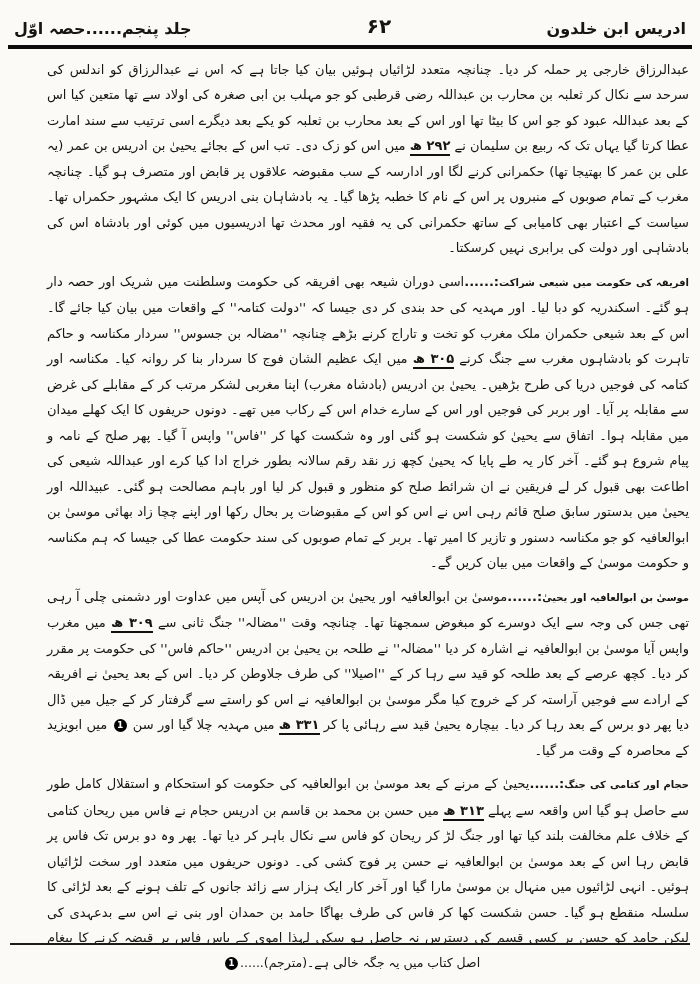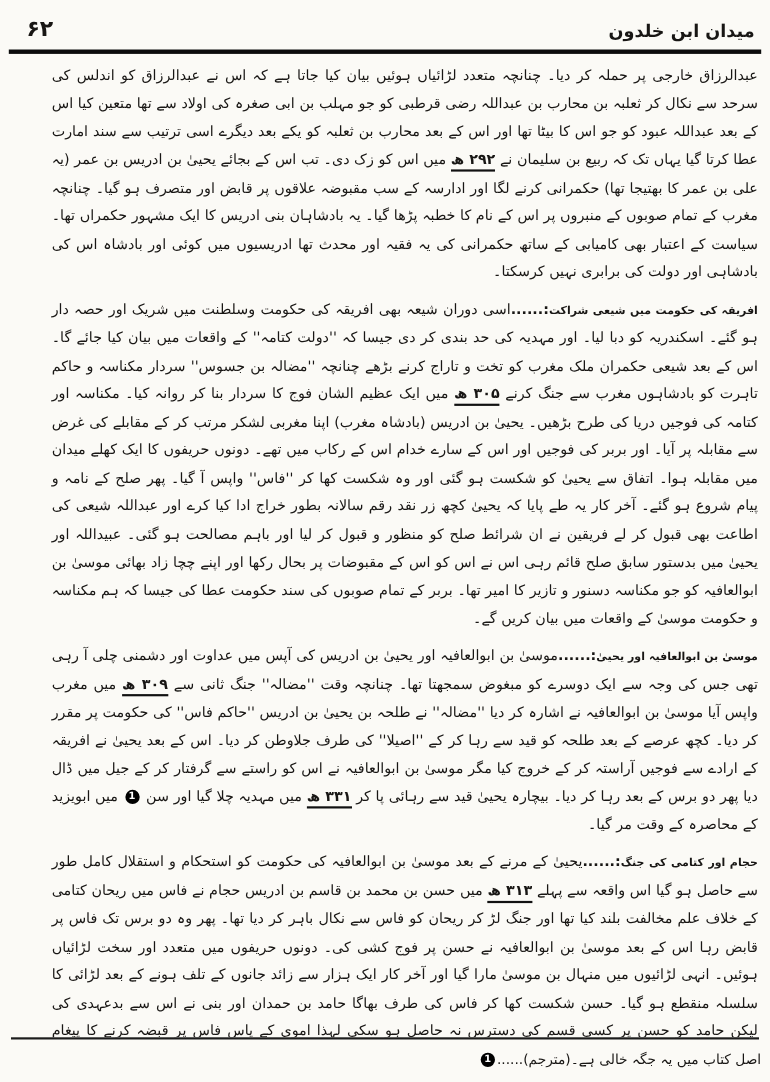--- a/index.html
+++ b/index.html
@@ -50,38 +50,39 @@
     background:#000;color:#fff;
     font-size:9px;font-weight:bold;line-height:1;
     vertical-align:middle;
     margin:0 2px;
   }
   
   footer{margin-top:auto;}
   .fn-rule{height:2px;background:#1c1c1c;margin:0 2px 9px 2px;}
   .fn-line{
     direction:ltr;
-    text-align:right;
+    text-align:left;
     padding-left:215px;
     font-size:12.5px;
     line-height:18px;
     white-space:nowrap;
     padding-bottom:4px;
   }
   .fn-dots{letter-spacing:1px;}
   .fn-text{direction:rtl;unicode-bidi:isolate;}
 </style>
 </head>
 <body>
 
 <div class="page">
 
   <header class="hdr">
-    <span>میدان ابن خلدون</span>
+    <span>ادریس ابن خلدون</span>
     <span class="pgnum">۶۲</span>
+    <span>جلد پنجم......حصہ اوّل</span>
   </header>
 
   <div class="hdr-rule"></div>
 
   <main>
       <p class="section"><span>عبدالرزاق خارجی پر حملہ کر دیا۔ چنانچہ متعدد لڑائیاں ہوئیں بیان کیا جاتا ہے کہ اس نے عبدالرزاق کو اندلس کی سرحد سے نکال کر ثعلبہ بن محارب بن عبداللہ رضی قرطبی کو جو مہلب بن ابی صغرہ کی اولاد سے تھا متعین کیا اس کے بعد عبداللہ عبود کو جو اس کا بیٹا تھا اور اس کے بعد محارب بن ثعلبہ کو یکے بعد دیگرے اسی ترتیب سے سند امارت عطا کرتا گیا یہاں تک کہ ربیع بن سلیمان نے <span class="year">۲۹۲ ھ</span> میں اس کو زک دی۔ تب اس کے بجائے یحییٰ بن ادریس بن عمر (یہ علی بن عمر کا بھتیجا تھا) حکمرانی کرنے لگا اور ادارسہ کے سب مقبوضہ علاقوں پر قابض اور متصرف ہو گیا۔ چنانچہ مغرب کے تمام صوبوں کے منبروں پر اس کے نام کا خطبہ پڑھا گیا۔ یہ بادشاہان بنی ادریس کا ایک مشہور حکمراں تھا۔ سیاست کے اعتبار بھی کامیابی کے ساتھ حکمرانی کی یہ فقیہ اور محدث تھا ادریسیوں میں کوئی اور بادشاہ اس کی بادشاہی اور دولت کی برابری نہیں کرسکتا۔</span></p>
       <p class="section"><b class="heading">افریقہ کی حکومت میں شیعی شراکت</b><span class="sep">:......</span><span>اسی دوران شیعہ بھی افریقہ کی حکومت وسلطنت میں شریک اور حصہ دار ہو گئے۔ اسکندریہ کو دبا لیا۔ اور مہدیہ کی حد بندی کر دی جیسا کہ ''دولت کتامہ'' کے واقعات میں بیان کیا جائے گا۔ اس کے بعد شیعی حکمران ملک مغرب کو تخت و تاراج کرنے بڑھے چنانچہ ''مضالہ بن جسوس'' سردار مکناسہ و حاکم تاہرت کو بادشاہوں مغرب سے جنگ کرنے <span class="year">۳۰۵ ھ</span> میں ایک عظیم الشان فوج کا سردار بنا کر روانہ کیا۔ مکناسہ اور کتامہ کی فوجیں دریا کی طرح بڑھیں۔ یحییٰ بن ادریس (بادشاہ مغرب) اپنا مغربی لشکر مرتب کر کے مقابلے کی غرض سے مقابلہ پر آیا۔ اور بربر کی فوجیں اور اس کے سارے خدام اس کے رکاب میں تھے۔ دونوں حریفوں کا ایک کھلے میدان میں مقابلہ ہوا۔ اتفاق سے یحییٰ کو شکست ہو گئی اور وہ شکست کھا کر ''فاس'' واپس آ گیا۔ پھر صلح کے نامہ و پیام شروع ہو گئے۔ آخر کار یہ طے پایا کہ یحییٰ کچھ زر نقد رقم سالانہ بطور خراج ادا کیا کرے اور عبداللہ شیعی کی اطاعت بھی قبول کر لے فریقین نے ان شرائط صلح کو منظور و قبول کر لیا اور باہم مصالحت ہو گئی۔ عبیداللہ اور یحییٰ میں بدستور سابق صلح قائم رہی اس نے اس کو اس کے مقبوضات پر بحال رکھا اور اپنے چچا زاد بھائی موسیٰ بن ابوالعافیہ کو جو مکناسہ دسنور و تازیر کا امیر تھا۔ بربر کے تمام صوبوں کی سند حکومت عطا کی جیسا کہ ہم مکناسہ و حکومت موسیٰ کے واقعات میں بیان کریں گے۔</span></p>
       <p class="section"><b class="heading">موسیٰ بن ابوالعافیہ اور یحییٰ</b><span class="sep">:......</span><span>موسیٰ بن ابوالعافیہ اور یحییٰ بن ادریس کی آپس میں عداوت اور دشمنی چلی آ رہی تھی جس کی وجہ سے ایک دوسرے کو مبغوض سمجھتا تھا۔ چنانچہ وقت ''مضالہ'' جنگ ثانی سے <span class="year">۳۰۹ ھ</span> میں مغرب واپس آیا موسیٰ بن ابوالعافیہ نے اشارہ کر دیا ''مضالہ'' نے طلحہ بن یحییٰ بن ادریس ''حاکم فاس'' کی حکومت پر مقرر کر دیا۔ کچھ عرصے کے بعد طلحہ کو قید سے رہا کر کے ''اصیلا'' کی طرف جلاوطن کر دیا۔ اس کے بعد یحییٰ نے افریقہ کے ارادے سے فوجیں آراستہ کر کے خروج کیا مگر موسیٰ بن ابوالعافیہ نے اس کو راستے سے گرفتار کر کے جیل میں ڈال دیا پھر دو برس کے بعد رہا کر دیا۔ بیچارہ یحییٰ قید سے رہائی پا کر <span class="year">۳۳۱ ھ</span> میں مہدیہ چلا گیا اور سن <span class="fn-badge">1</span> میں ابویزید کے محاصرہ کے وقت مر گیا۔</span></p>
       <p class="section"><b class="heading">حجام اور کتامی کی جنگ</b><span class="sep">:......</span><span>یحییٰ کے مرنے کے بعد موسیٰ بن ابوالعافیہ کی حکومت کو استحکام و استقلال کامل طور سے حاصل ہو گیا اس واقعہ سے پہلے <span class="year">۳۱۳ ھ</span> میں حسن بن محمد بن قاسم بن ادریس حجام نے فاس میں ریحان کتامی کے خلاف علم مخالفت بلند کیا تھا اور جنگ لڑ کر ریحان کو فاس سے نکال باہر کر دیا تھا۔ پھر وہ دو برس تک فاس پر قابض رہا اس کے بعد موسیٰ بن ابوالعافیہ نے حسن پر فوج کشی کی۔ دونوں حریفوں میں متعدد اور سخت لڑائیاں ہوئیں۔ انہی لڑائیوں میں منہال بن موسیٰ مارا گیا اور آخر کار ایک ہزار سے زائد جانوں کے تلف ہونے کے بعد لڑائی کا سلسلہ منقطع ہو گیا۔ حسن شکست کھا کر فاس کی طرف بھاگا حامد بن حمدان اور بنی نے اس سے بدعہدی کی لیکن حامد کو حسن پر کسی قسم کی دسترس نہ حاصل ہو سکی لہذا اموی کے پاس فاس پر قبضہ کرنے کا پیغام بھیجا۔ چنانچہ موسیٰ نے فاس پہنچ کر قبضہ کر لیا اور قبضہ و تصرف حاصل کرنے کے بعد حامد پر حسن کو حاضر کرنے کا دباؤ ڈالنا شروع کیا مگر حامد بہانے کرنے لگا رفتہ رفتہ موسیٰ کو حسن کا سراغ مل گیا لہذا گرفتار کرا کے شہر پناہ کی دیوار پر لٹکا دیا۔ چنانچہ وہ گر پڑا اور اسی صدمہ سے اسی رات کو مر گیا۔</span></p>
     </main>

